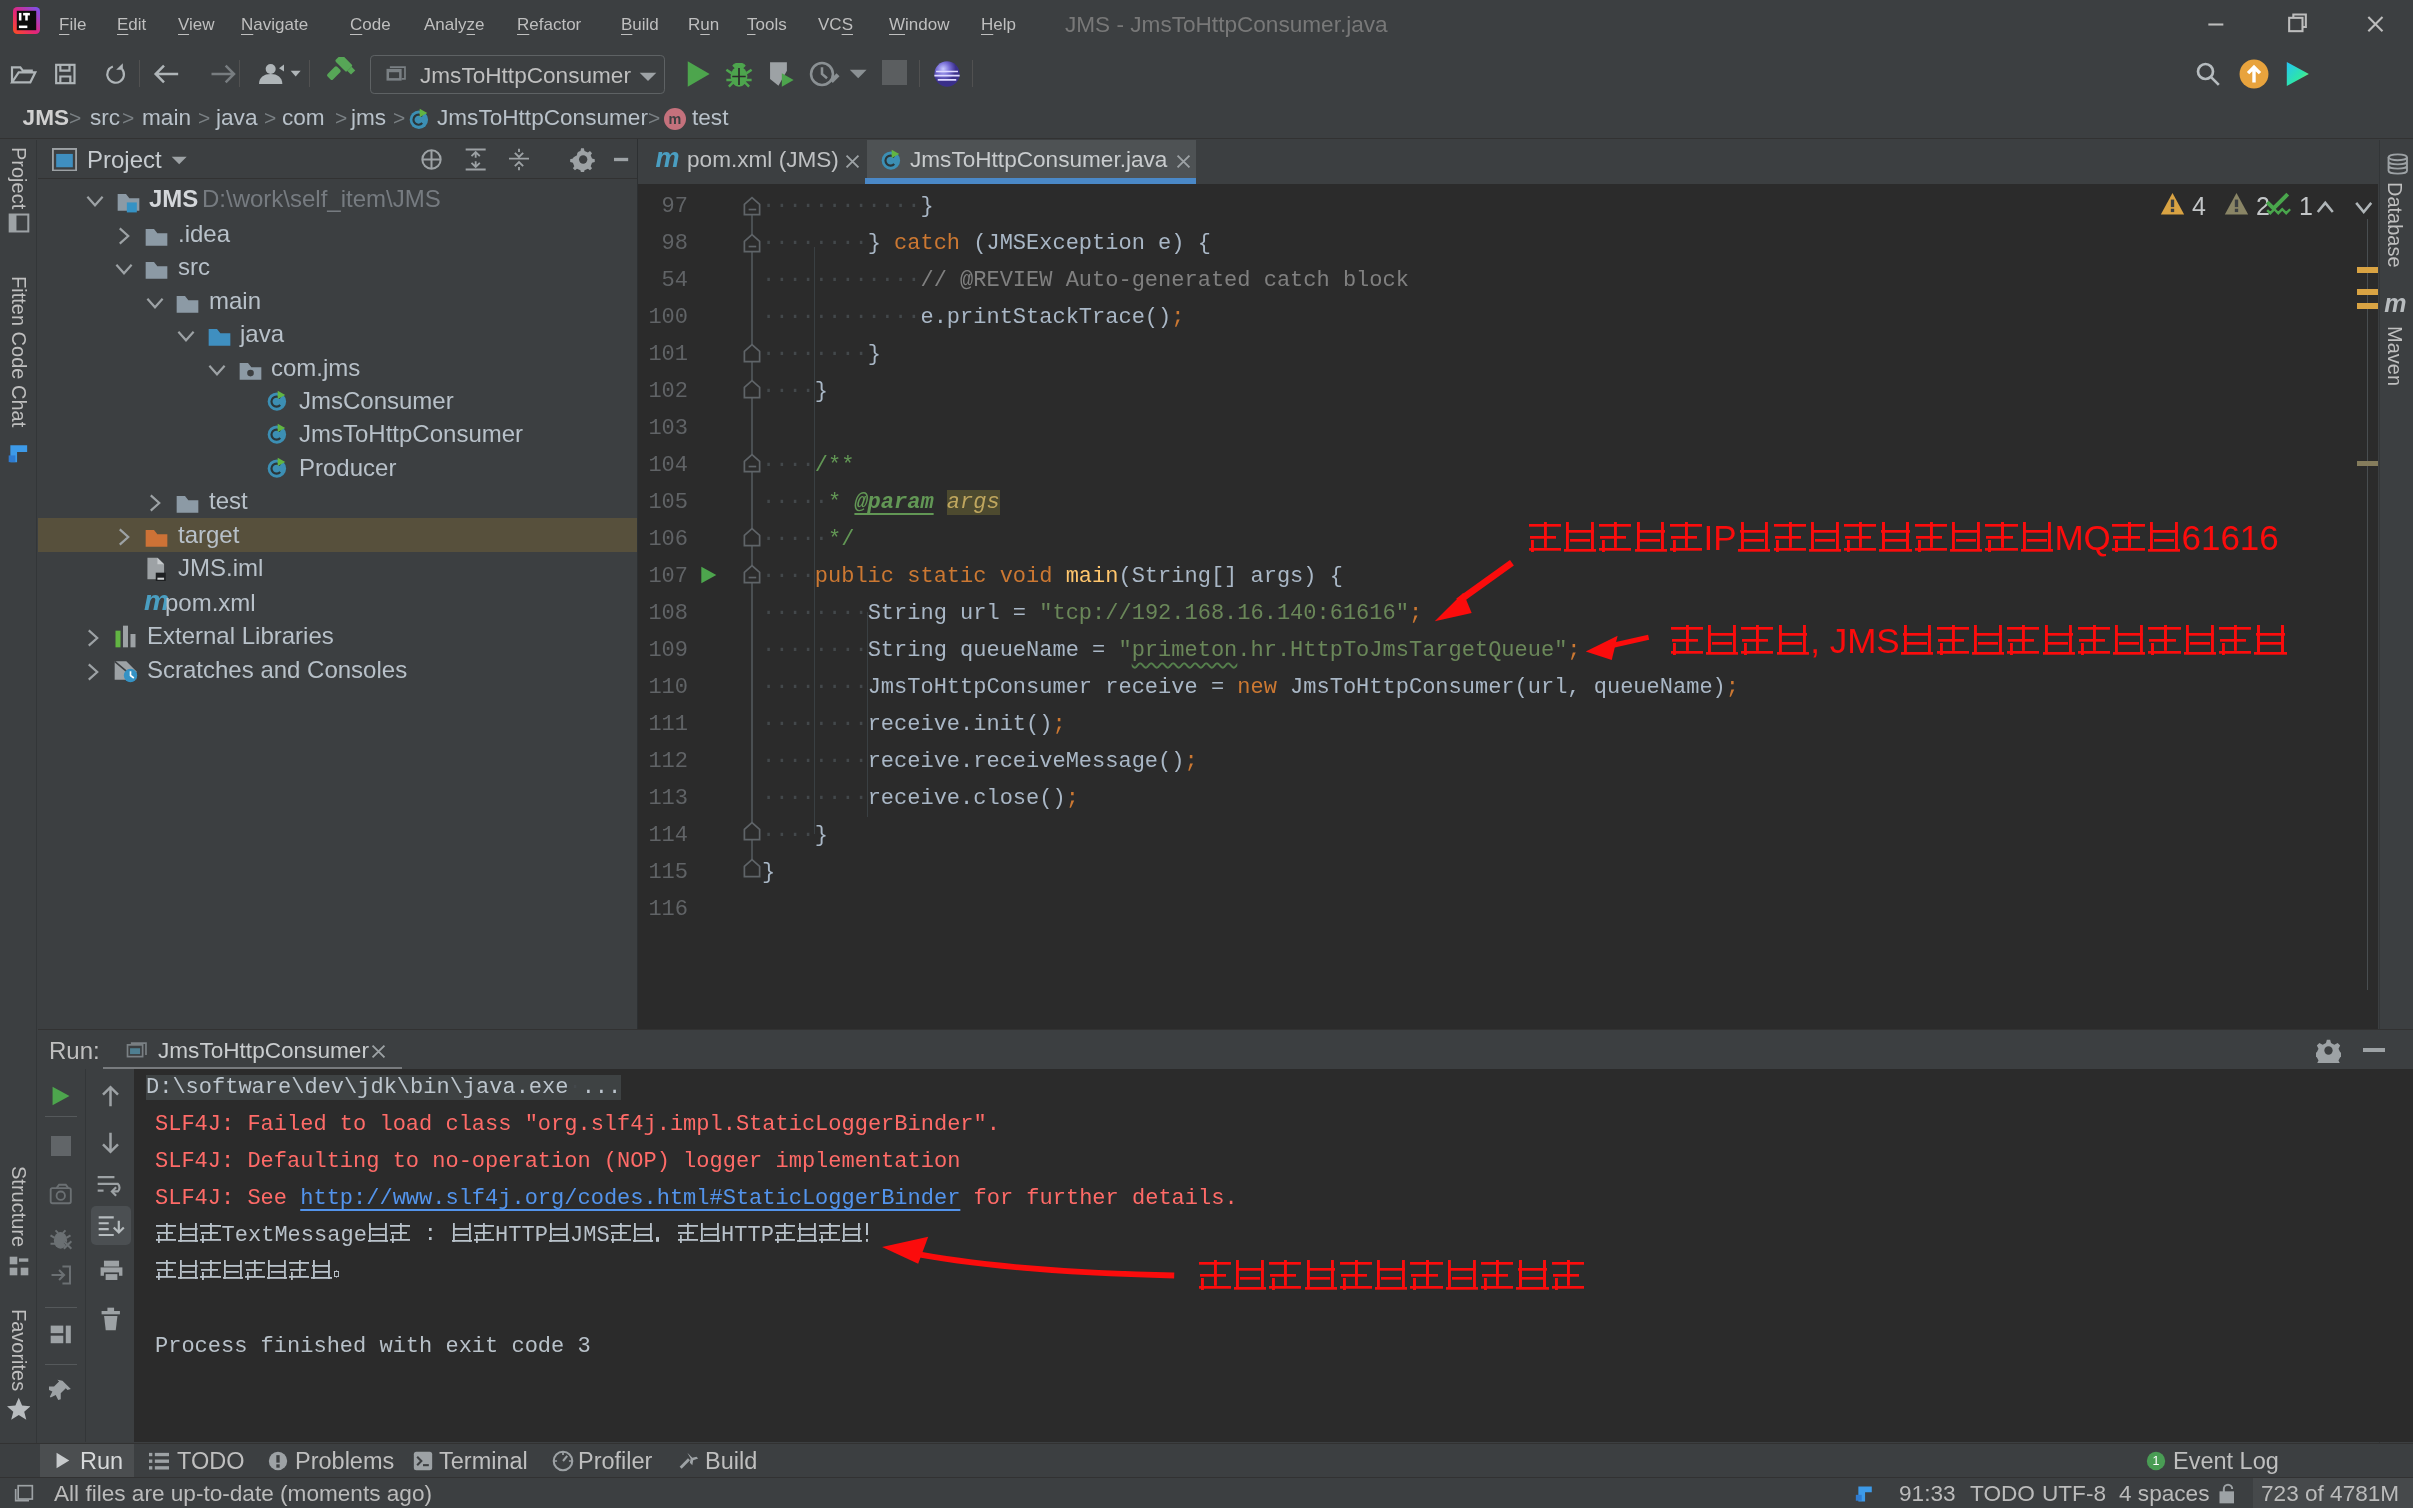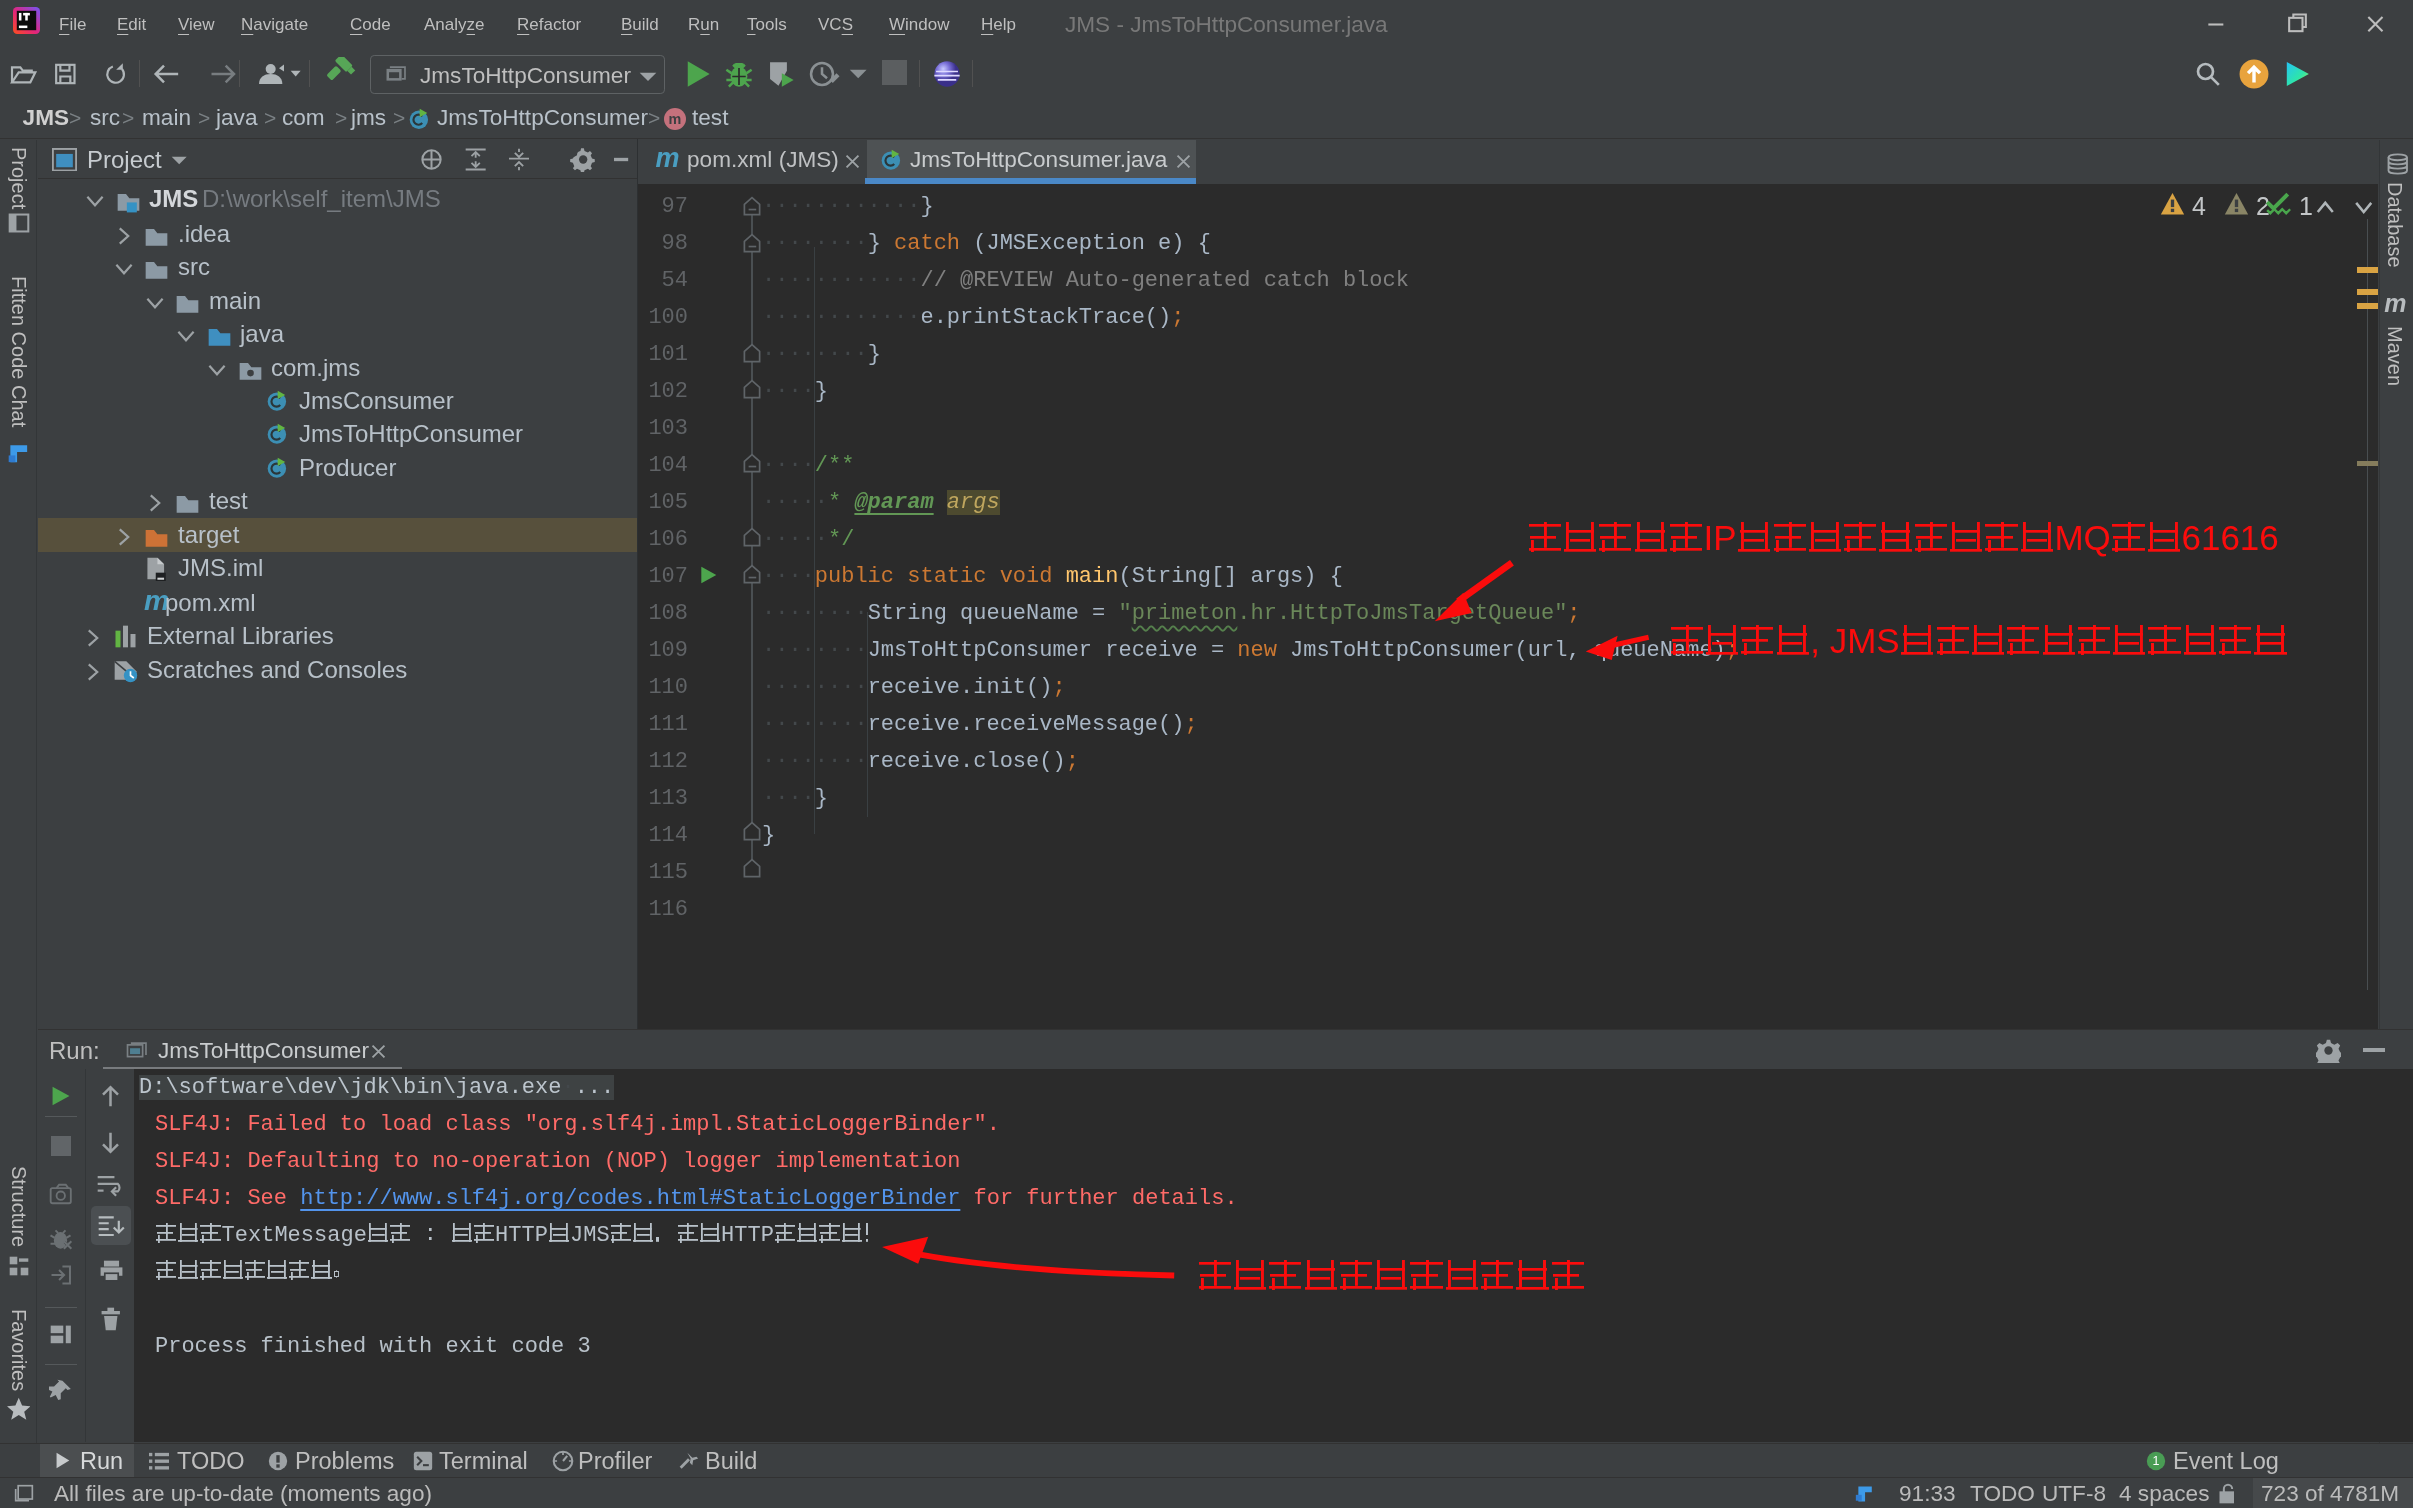--- a/index.html
+++ b/index.html
@@ -500,20 +500,21 @@
 <div><span class="ws">········</span>} <span class="kw">catch</span> (JMSException e) {</div>
 <div><span class="ws">············</span><span class="cm">// @REVIEW Auto-generated catch block</span></div>
 <div><span class="ws">············</span>e.printStackTrace()<span class="kw">;</span></div>
 <div><span class="ws">········</span>}</div>
 <div><span class="ws">····</span>}</div>
 <div></div>
 <div><span class="ws">····</span><span class="dc">/**</span></div>
 <div><span class="ws">·····</span><span class="dc">* <b style="text-decoration:underline;text-underline-offset:5px;font-style:italic">@param</b> <span class="arg">args</span></span></div>
 <div><span class="ws">·····</span><span class="dc">*/</span></div>
 <div><span class="ws">····</span><span class="kw">public static void</span> <span class="mt">main</span>(String[] args) {</div>
+<div><span class="ws">········</span>String url = <span class="st">"tcp://192.168.16.140:61616"</span><span class="kw">;</span></div>
 <div><span class="ws">········</span>String queueName = <span class="st">"<span class="sq">primeton</span>.hr.HttpToJmsTargetQueue"</span><span class="kw">;</span></div>
 <div><span class="ws">········</span>JmsToHttpConsumer receive = <span class="kw">new</span> JmsToHttpConsumer(url, queueName)<span class="kw">;</span></div>
 <div><span class="ws">········</span>receive.init()<span class="kw">;</span></div>
 <div><span class="ws">········</span>receive.receiveMessage()<span class="kw">;</span></div>
 <div><span class="ws">········</span>receive.close()<span class="kw">;</span></div>
 <div><span class="ws">····</span>}</div>
 <div>}</div>
 <div></div>
  </div>
  <svg class="ab" style="left:103px;top:11.7px" width="22" height="22" viewBox="0 0 26 26">
@@ -694,21 +695,21 @@
       </svg>
   <svg class="ab" style="left:12.6px;top:237px" width="23.5" height="25" viewBox="0 0 28 30">
         <g fill="#9da2a5">
           <rect x="3" y="6" width="22" height="4"></rect>
           <rect x="10" y="2" width="8" height="4"></rect>
           <path d="M6 12h16l-2 17H8z"></path>
         </g>
       </svg>
  </div>
  <div id="console">
-<div style="padding-left:5px"><span style="background:#3e4243;color:#bcc5cd">D:\software\dev\jdk\bin\java.exe<span class="ws">·</span>...</span></div>
+<div style="padding-left:12px"><span style="background:#3e4243;color:#bcc5cd">D:\software\dev\jdk\bin\java.exe<span class="ws">·</span>...</span></div>
 <div style="padding-left:21px"><span class="err">SLF4J: Failed to load class "org.slf4j.impl.StaticLoggerBinder".</span></div>
 <div style="padding-left:21px"><span class="err">SLF4J: Defaulting to no-operation (NOP) logger implementation</span></div>
 <div style="padding-left:21px"><span class="err">SLF4J: See <span class="lnk">http://www.slf4j.org/codes.html#StaticLoggerBinder</span> for further details.</span></div>
 <div style="padding-left:21px"><i class="k ga"></i><i class="k gb"></i><i class="k ga"></i>TextMessage<i class="k gb"></i><i class="k ga"></i> <i class="k pl"></i> <i class="k gb"></i><i class="k ga"></i>HTTP<i class="k gb"></i>JMS<i class="k ga"></i><i class="k gb"></i><i class="k pc"></i> <i class="k ga"></i><i class="k gb"></i>HTTP<i class="k ga"></i><i class="k gb"></i><i class="k ga"></i><i class="k gb"></i><i class="k pe"></i></div>
 <div style="padding-left:21px"><i class="k ga"></i><i class="k gb"></i><i class="k ga"></i><i class="k gb"></i><i class="k ga"></i><i class="k gb"></i><i class="k ga"></i><i class="k gb"></i><i class="k pd"></i></div>
 <div></div>
 <div style="padding-left:21px">Process finished with exit code 3</div>
  </div>
  <div class="ann" style="left:1159px;top:227px"><i class="k ra"></i><i class="k rb"></i><i class="k ra"></i><i class="k rb"></i><i class="k ra"></i><i class="k rb"></i><i class="k ra"></i><i class="k rb"></i><i class="k ra"></i><i class="k rb"></i><i class="k ra"></i></div>
  <svg class="ab" style="left:834px;top:201px" width="319px" height="59" viewBox="0 0 380 70">

